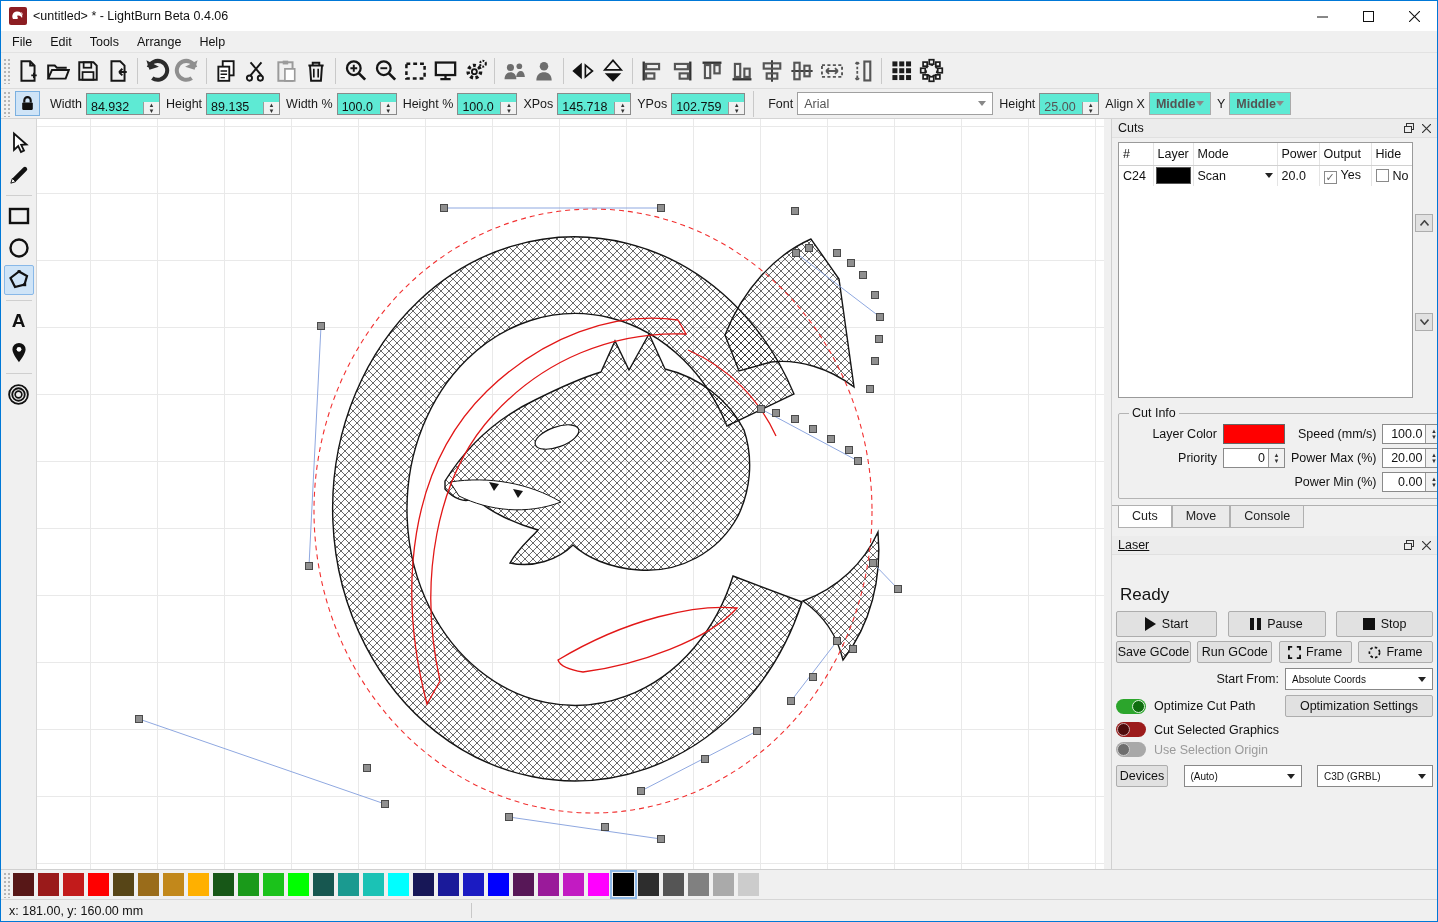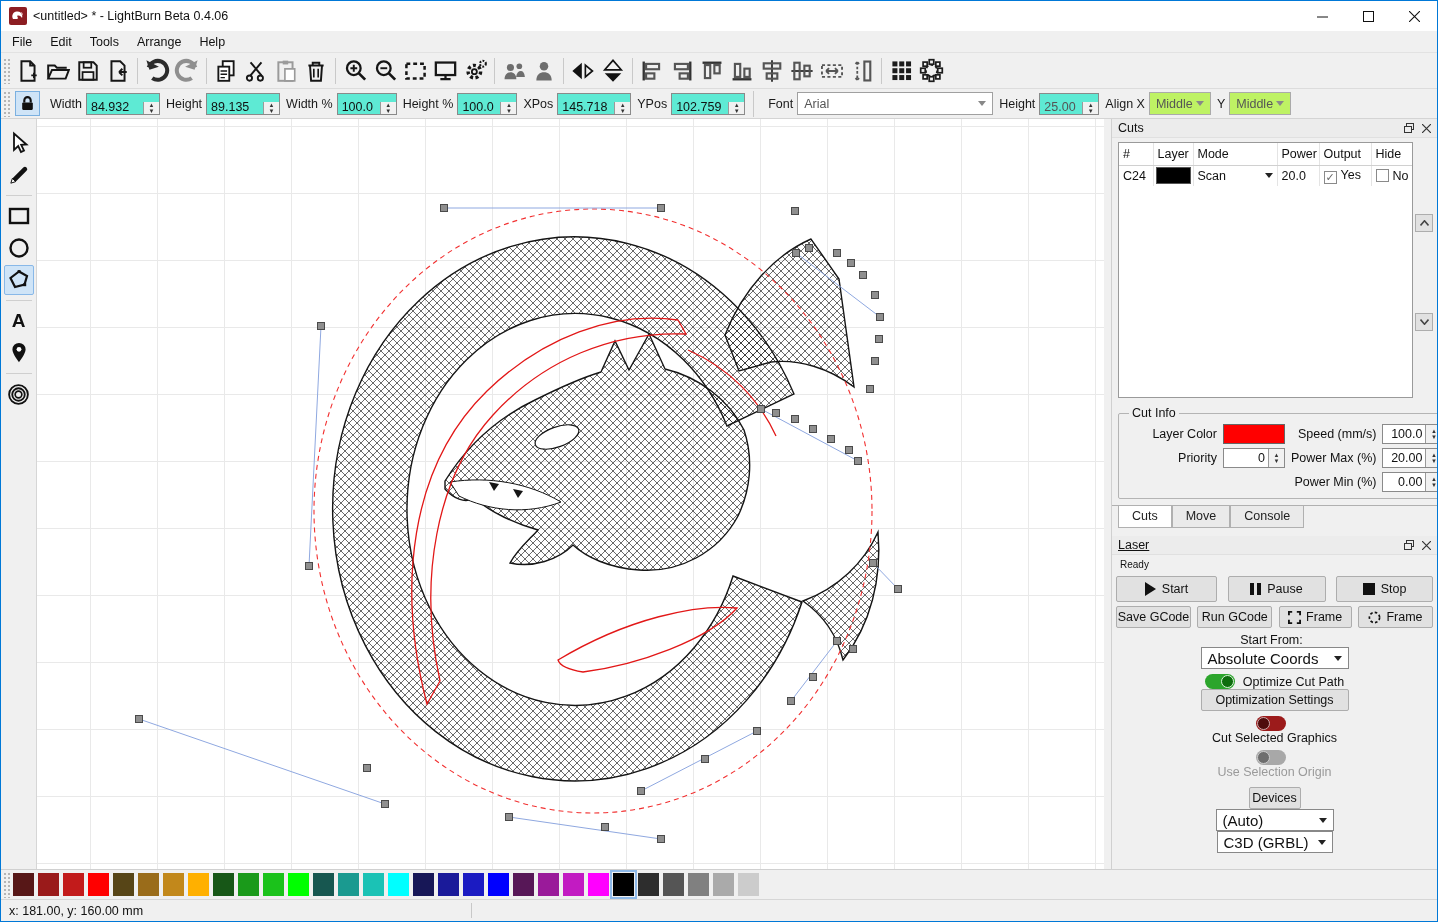--- a/index.html
+++ b/index.html
@@ -27,21 +27,21 @@
   
   .propbar { height:30px; display:flex; align-items:center; background:#f0f0f0; border-bottom:1px solid #d4d4d4; flex:0 0 auto; }
   .lockbtn { width:25px; height:25px; background:#cfe4f7; border:1px solid #7bb0e0; display:flex; align-items:center; justify-content:center; margin:0 4px 0 2px; }
   .plabel { font-size:12.5px; color:#1a1a1a; margin:0 4px 0 6px; white-space:nowrap; }
   .spin { display:flex; align-items:flex-end; border:1px solid #8a8a8a; background:#5eead4; height:22px; }
   .spin input { border:0; outline:0; font:12.5px "Liberation Sans",sans-serif; padding:0 4px; width:56px; color:#111; background:transparent;}
   .spin .narrow { width:42px; }
   .updown { width:16px; border-left:1px solid #9a9a9a; background:#f1f1f1; display:flex; flex-direction:column; align-items:center; justify-content:center; font-size:6px; color:#333; line-height:6px; }
   .combo { height:23px; border:1px solid #a0a0a0; background:#fff; display:flex; align-items:center; font-size:12.5px; color:#333; padding:0 6px; }
   .combo .chev { margin-left:auto; width:0; height:0; border-left:4px solid transparent; border-right:4px solid transparent; border-top:5px solid #888; }
-  .combo.dis { background:#bef264; color:#555; border-color:#aaa; }
+  .combo.dis { background:#5eead4; color:#555; border-color:#aaa;font-weight:bold; }
 
   
   .mainrow { flex:1 1 auto; display:flex; min-height:0; }
   .toolcol { width:36px; background:#f0f0f0; border-right:1px solid #d6d6d6; display:flex; flex-direction:column; align-items:center; padding-top:8px; flex:0 0 auto;}
   .sbtn { width:30px; height:30px; display:flex; align-items:center; justify-content:center; margin:1px 0; border-radius:2px; }
   .sbtn.sel { background:#cfe4f7; border:1px solid #88b8e8; }
   .hsep { width:26px; height:1px; background:#cfcfcf; margin:4px 0; }
 
   .canvas { flex:1 1 auto; position:relative; background-color:#ffffff;
     background-image:linear-gradient(to right,#e9e9e9 1px,transparent 1px),linear-gradient(to bottom,#e9e9e9 1px,transparent 1px);
@@ -73,36 +73,36 @@
   .ci-label { text-align:right; font-size:12.5px; white-space:nowrap;}
   .ci-spin { display:flex; border:1px solid #8a8a8a; background:#fff; height:20px; }
   .ci-spin .val { flex:1; font-size:12.5px; text-align:right; padding:2px 3px 0 0; }
   .color-swatch-big { height:20px; border:1px solid #666; }
 
   .tabs { display:flex; border-top:1px solid #b0b0b0; margin-top:6px; padding-left:6px; background:#f0f0f0;}
   .tab { font-size:12.5px; padding:3px 13px 4px 13px; border:1px solid #b0b0b0; border-top:none; background:#eaeaea; color:#222;}
   .tab.active { background:#ffffff; }
 
   .laser-body { padding:0 4px; }
-  .status-ready { font-size:10px; padding:4px 2px 2px 4px; }
+  .status-ready { font-size:17px; padding:4px 2px 2px 4px;margin-top:26px; }
   .btn { background:#e1e1e1; border:1px solid #adadad; border-radius:2px; font-size:12.5px; color:#111; display:flex; align-items:center; justify-content:center; }
   .bigbtn { height:26px; }
   .brow { display:flex; justify-content:space-between; margin:4px 0; }
   .pausebars { display:inline-flex; gap:3px; margin-right:6px;}
   .pausebars i { width:4px; height:12px; background:#111; display:block;}
   .sq { width:12px; height:12px; background:#111; display:inline-block; margin-right:6px;}
   .tri { width:0;height:0;border-top:7px solid transparent;border-bottom:7px solid transparent;border-left:11px solid #111; display:inline-block; margin-right:6px;}
-  .srow { display:flex; align-items:center; margin:5px 0;flex-direction:column; }
+  .srow { display:flex; align-items:center; margin:5px 0; }
   .toggle { width:30px; height:15px; border-radius:8px; position:relative; margin-right:8px; flex:0 0 auto;}
   .toggle .knob { position:absolute; top:1px; width:13px; height:13px; border-radius:50%; }
   .tg-on { background:#2ca52c; } .tg-on .knob { right:1px; background:#0e6d0e; border:1px solid #d9f2d9;}
   .tg-red { background:#9c1b1b; } .tg-red .knob { left:1px; background:#4f0c0c; border:1px solid #caa;}
   .tg-dis { background:#a8a8a8; } .tg-dis .knob { left:1px; background:#6e6e6e; border:1px solid #ccc;}
   .lbl-dis { color:#9a9a9a; }
-  .selbox { height:22px; border:1px solid #888; background:#fff; display:flex; align-items:center; font-size:15px; padding:0 6px; }
+  .selbox { height:22px; border:1px solid #888; background:#fff; display:flex; align-items:center; font-size:10px; padding:0 6px; }
   .selbox .chev { margin-left:auto; width:0;height:0;border-left:4px solid transparent;border-right:4px solid transparent;border-top:5px solid #222; }
 
   
   .palettebar { height:30px; background:#f0f0f0; border-top:1px solid #d0d0d0; display:flex; align-items:center; flex:0 0 auto;}
   .pal-wrap { display:flex; align-items:center; gap:4px; }
   .swatch { width:21px; height:23px; }
   .swatch.selected { outline:2px solid #8db8e8; outline-offset:1px; }
 
   
   .statusbar { height:22px; background:#f0f0f0; border-top:1px solid #d6d6d6; display:flex; align-items:center; position:relative; flex:0 0 auto;}

